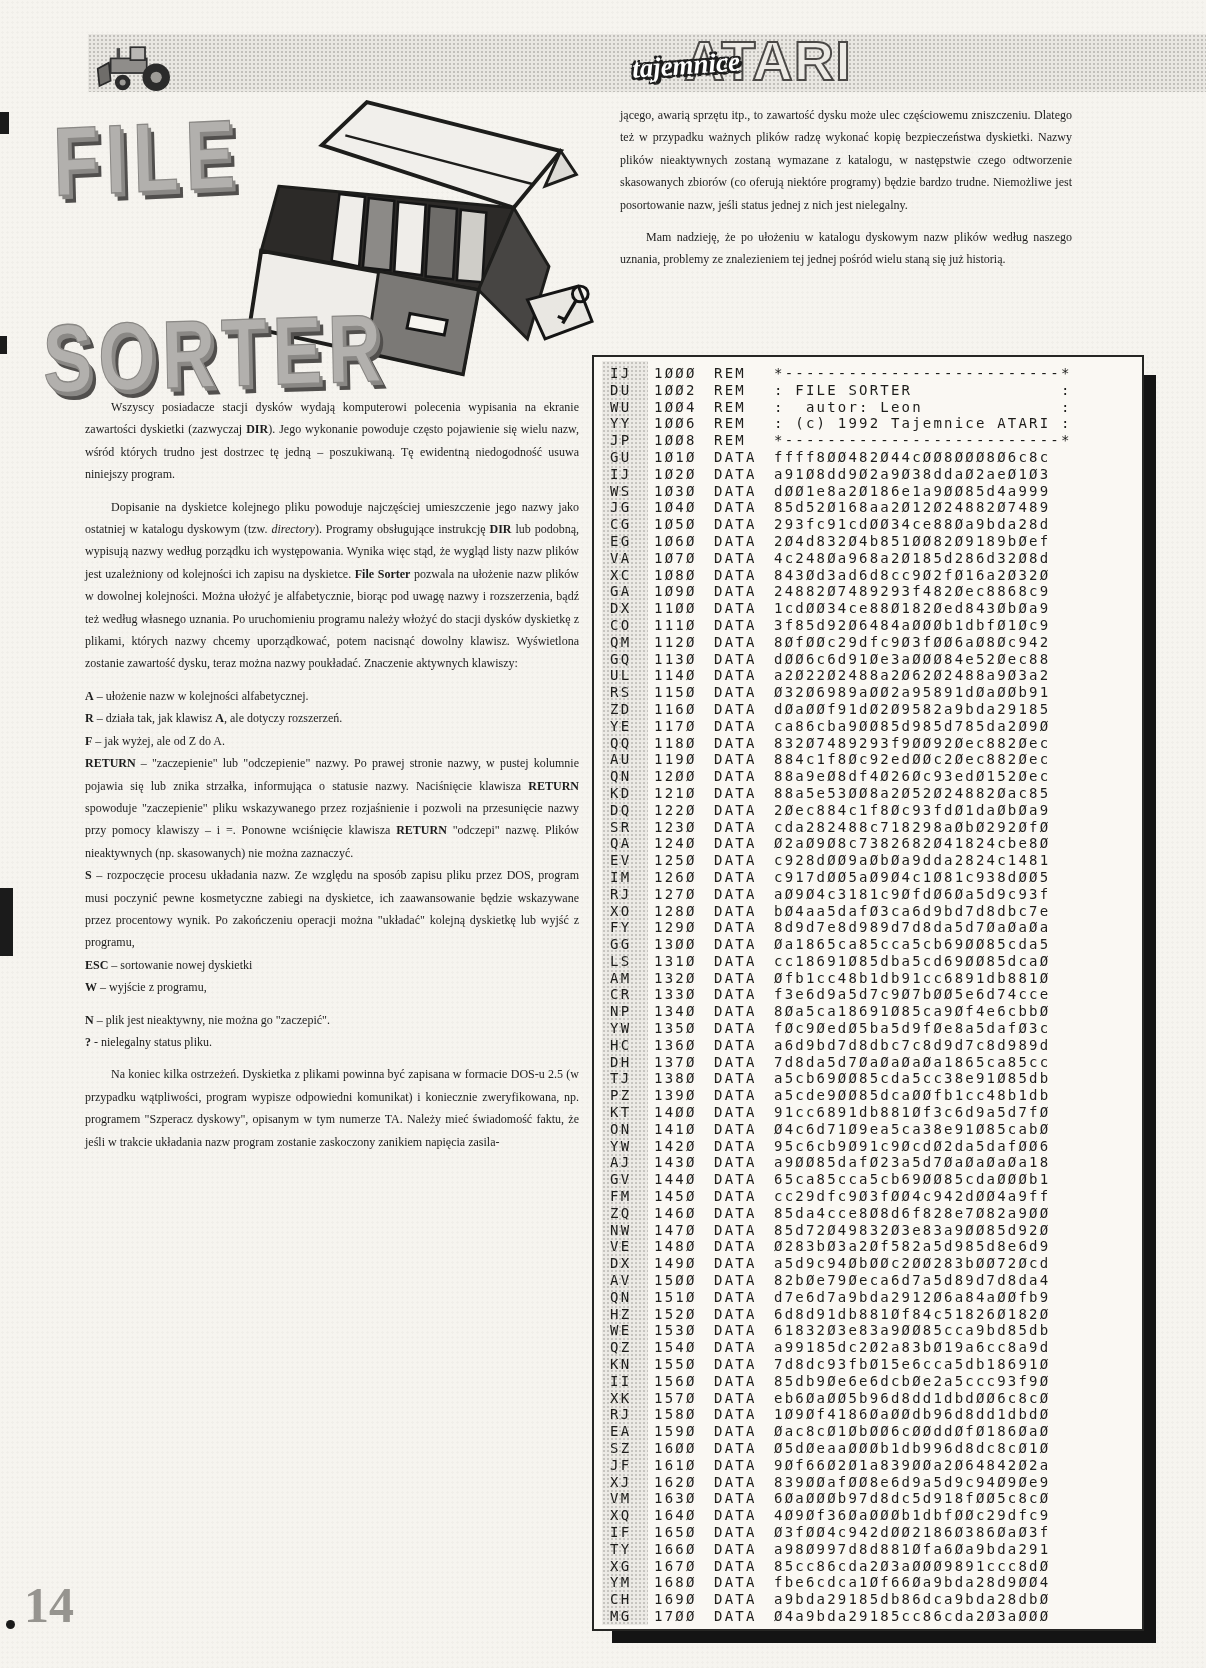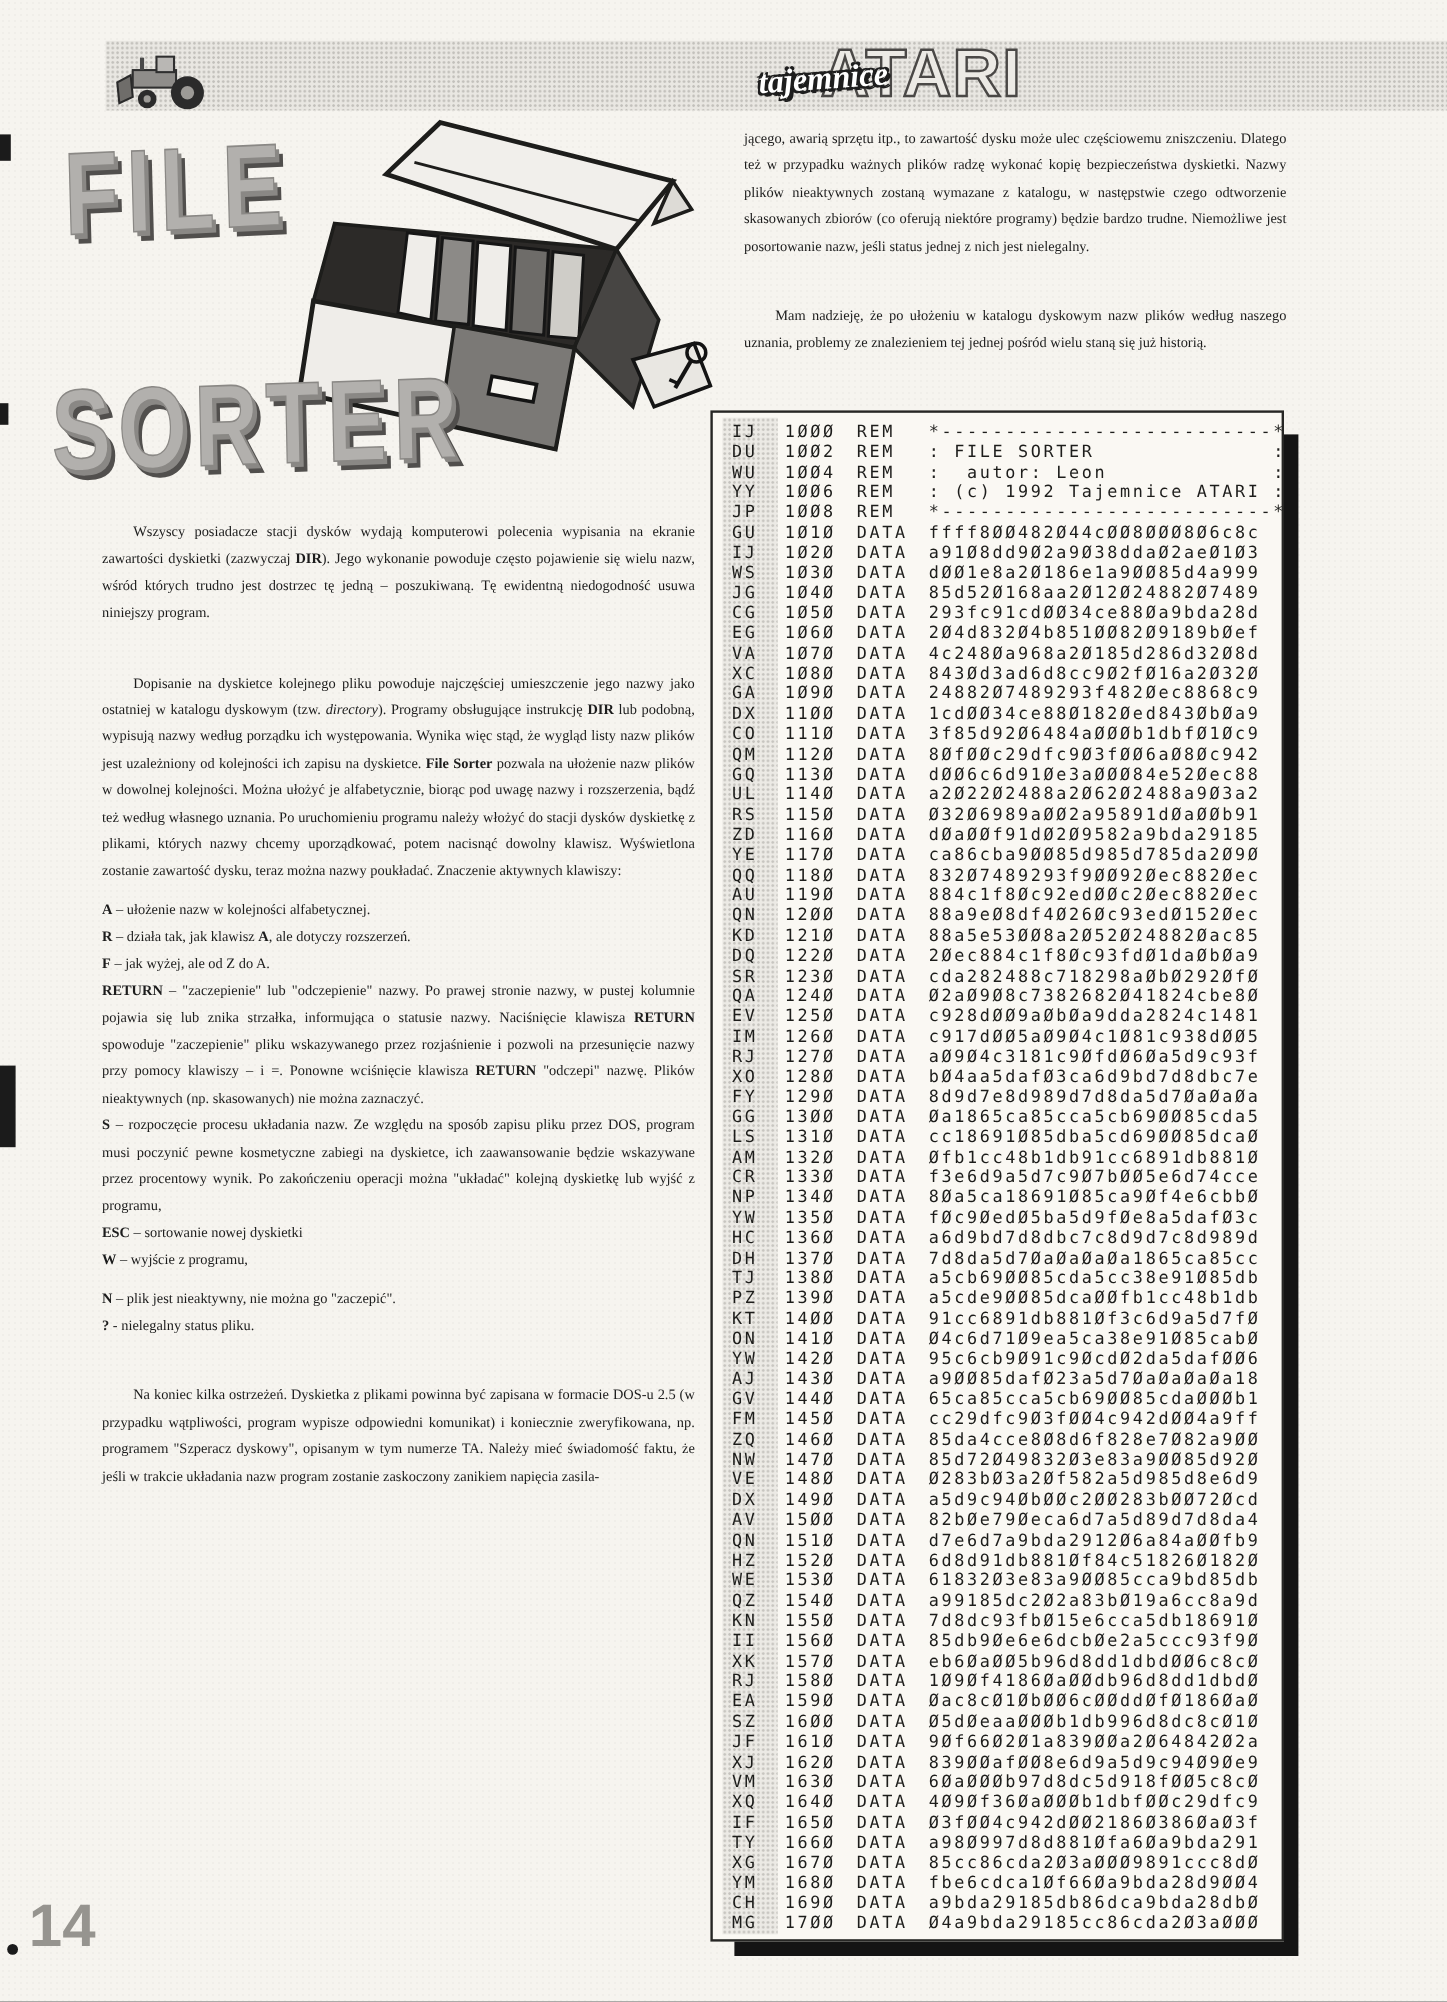--- a/index.html
+++ b/index.html
@@ -33,45 +33,45 @@
         transform-origin:left top;}
   .t1{left:12px;top:14px;font-size:74px;letter-spacing:7px;transform:scale(1.0,1.32) rotate(-2deg);}
   .t2{left:2px;top:212px;font-size:74px;letter-spacing:6px;transform:scale(1.0,1.30) rotate(-1.5deg);}
 
   
   .col{position:absolute;text-align:justify;font-size:12px;line-height:22.4px;}
   .col-left{left:85px;top:396px;width:494px;}
   .col-right{left:620px;top:104px;width:452px;}
   .para{text-align:justify;}
   .para.gap{margin-top:10px;}
-  .para.indent{text-indent:26px;margin-top:36px;}
+  .para.indent{text-indent:26px;}
   .b{font-weight:700;}
   .i{font-style:italic;}
   .u{}
 
   
-  .listing-box{position:absolute;left:592px;top:342px;width:478px;height:1276px;
+  .listing-box{position:absolute;left:592px;top:355px;width:552px;height:1276px;
         background:#faf8f3;border:2px solid #262624;box-sizing:border-box;
         box-shadow:16px 16px 0 -4px #141414;}
   .chk-stripe{position:absolute;left:8px;top:4px;bottom:4px;width:46px;
         background-color:#eceae5;
         background-image:radial-gradient(#c6c4bf 1px, transparent 1.2px);
         background-size:4px 4px;}
   .listing{position:absolute;left:0;top:0;right:0;bottom:0;padding:8px 0 0 16px;}
   .lrow{display:flex;white-space:pre;
         font-family:"DejaVu Sans Mono",monospace;font-size:14px;line-height:16.8px;
         letter-spacing:2.2px;color:#1d1d1b;}
   .lchk{width:44px;flex:none;}
   .lnum{width:60px;flex:none;}
   .lkw{width:60px;flex:none;}
   .lbody{flex:none;}
 
   
   .page-num{position:absolute;left:24px;top:1576px;
-        font-family:Liberation Sans, sans-serif;font-weight:700;font-size:50px;color:#96948f;}
+        font-family:Liberation Serif, serif;font-weight:700;font-size:50px;color:#96948f;}
   .mark{position:absolute;background:#1b1b1b;}
   .mark-a{left:0;top:112px;width:9px;height:22px;}
   .mark-b{left:0;top:336px;width:7px;height:18px;}
   .mark-bar{left:0;top:888px;width:13px;height:68px;}
   .mark-dot{left:6px;top:1620px;width:9px;height:9px;border-radius:50%;}
 </style>
 </head>
 <body>
 
 <div class="page">

